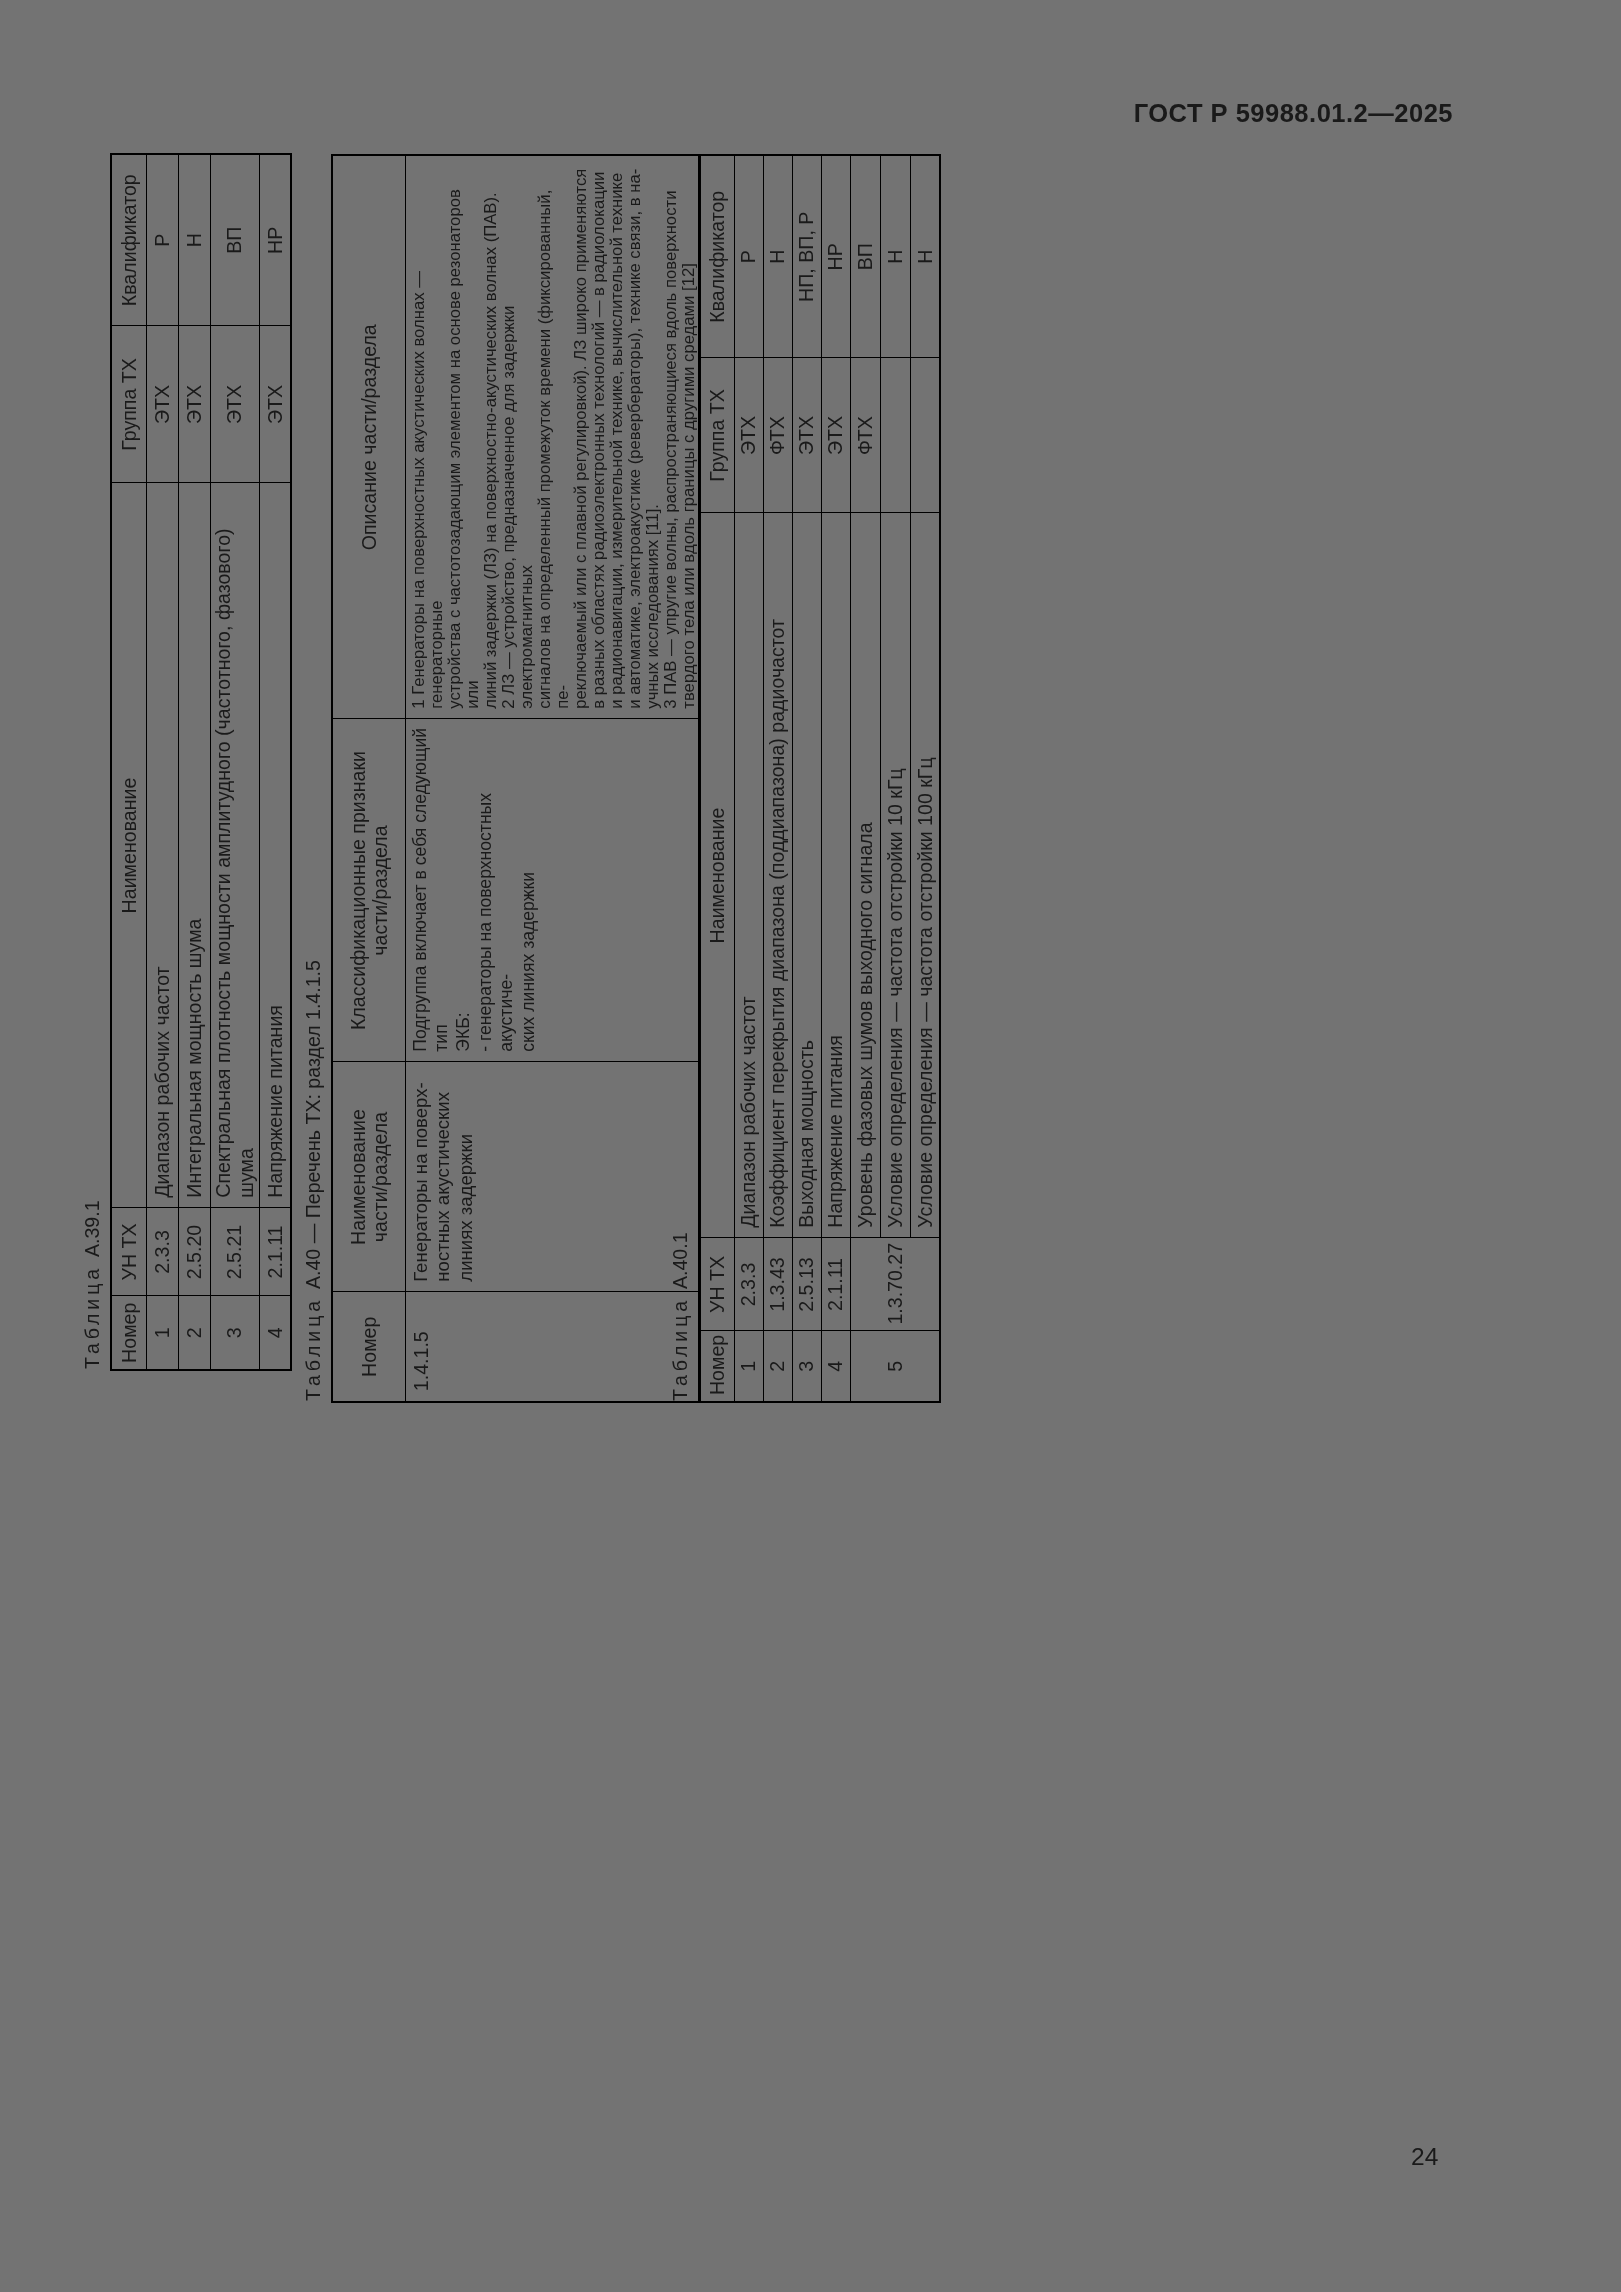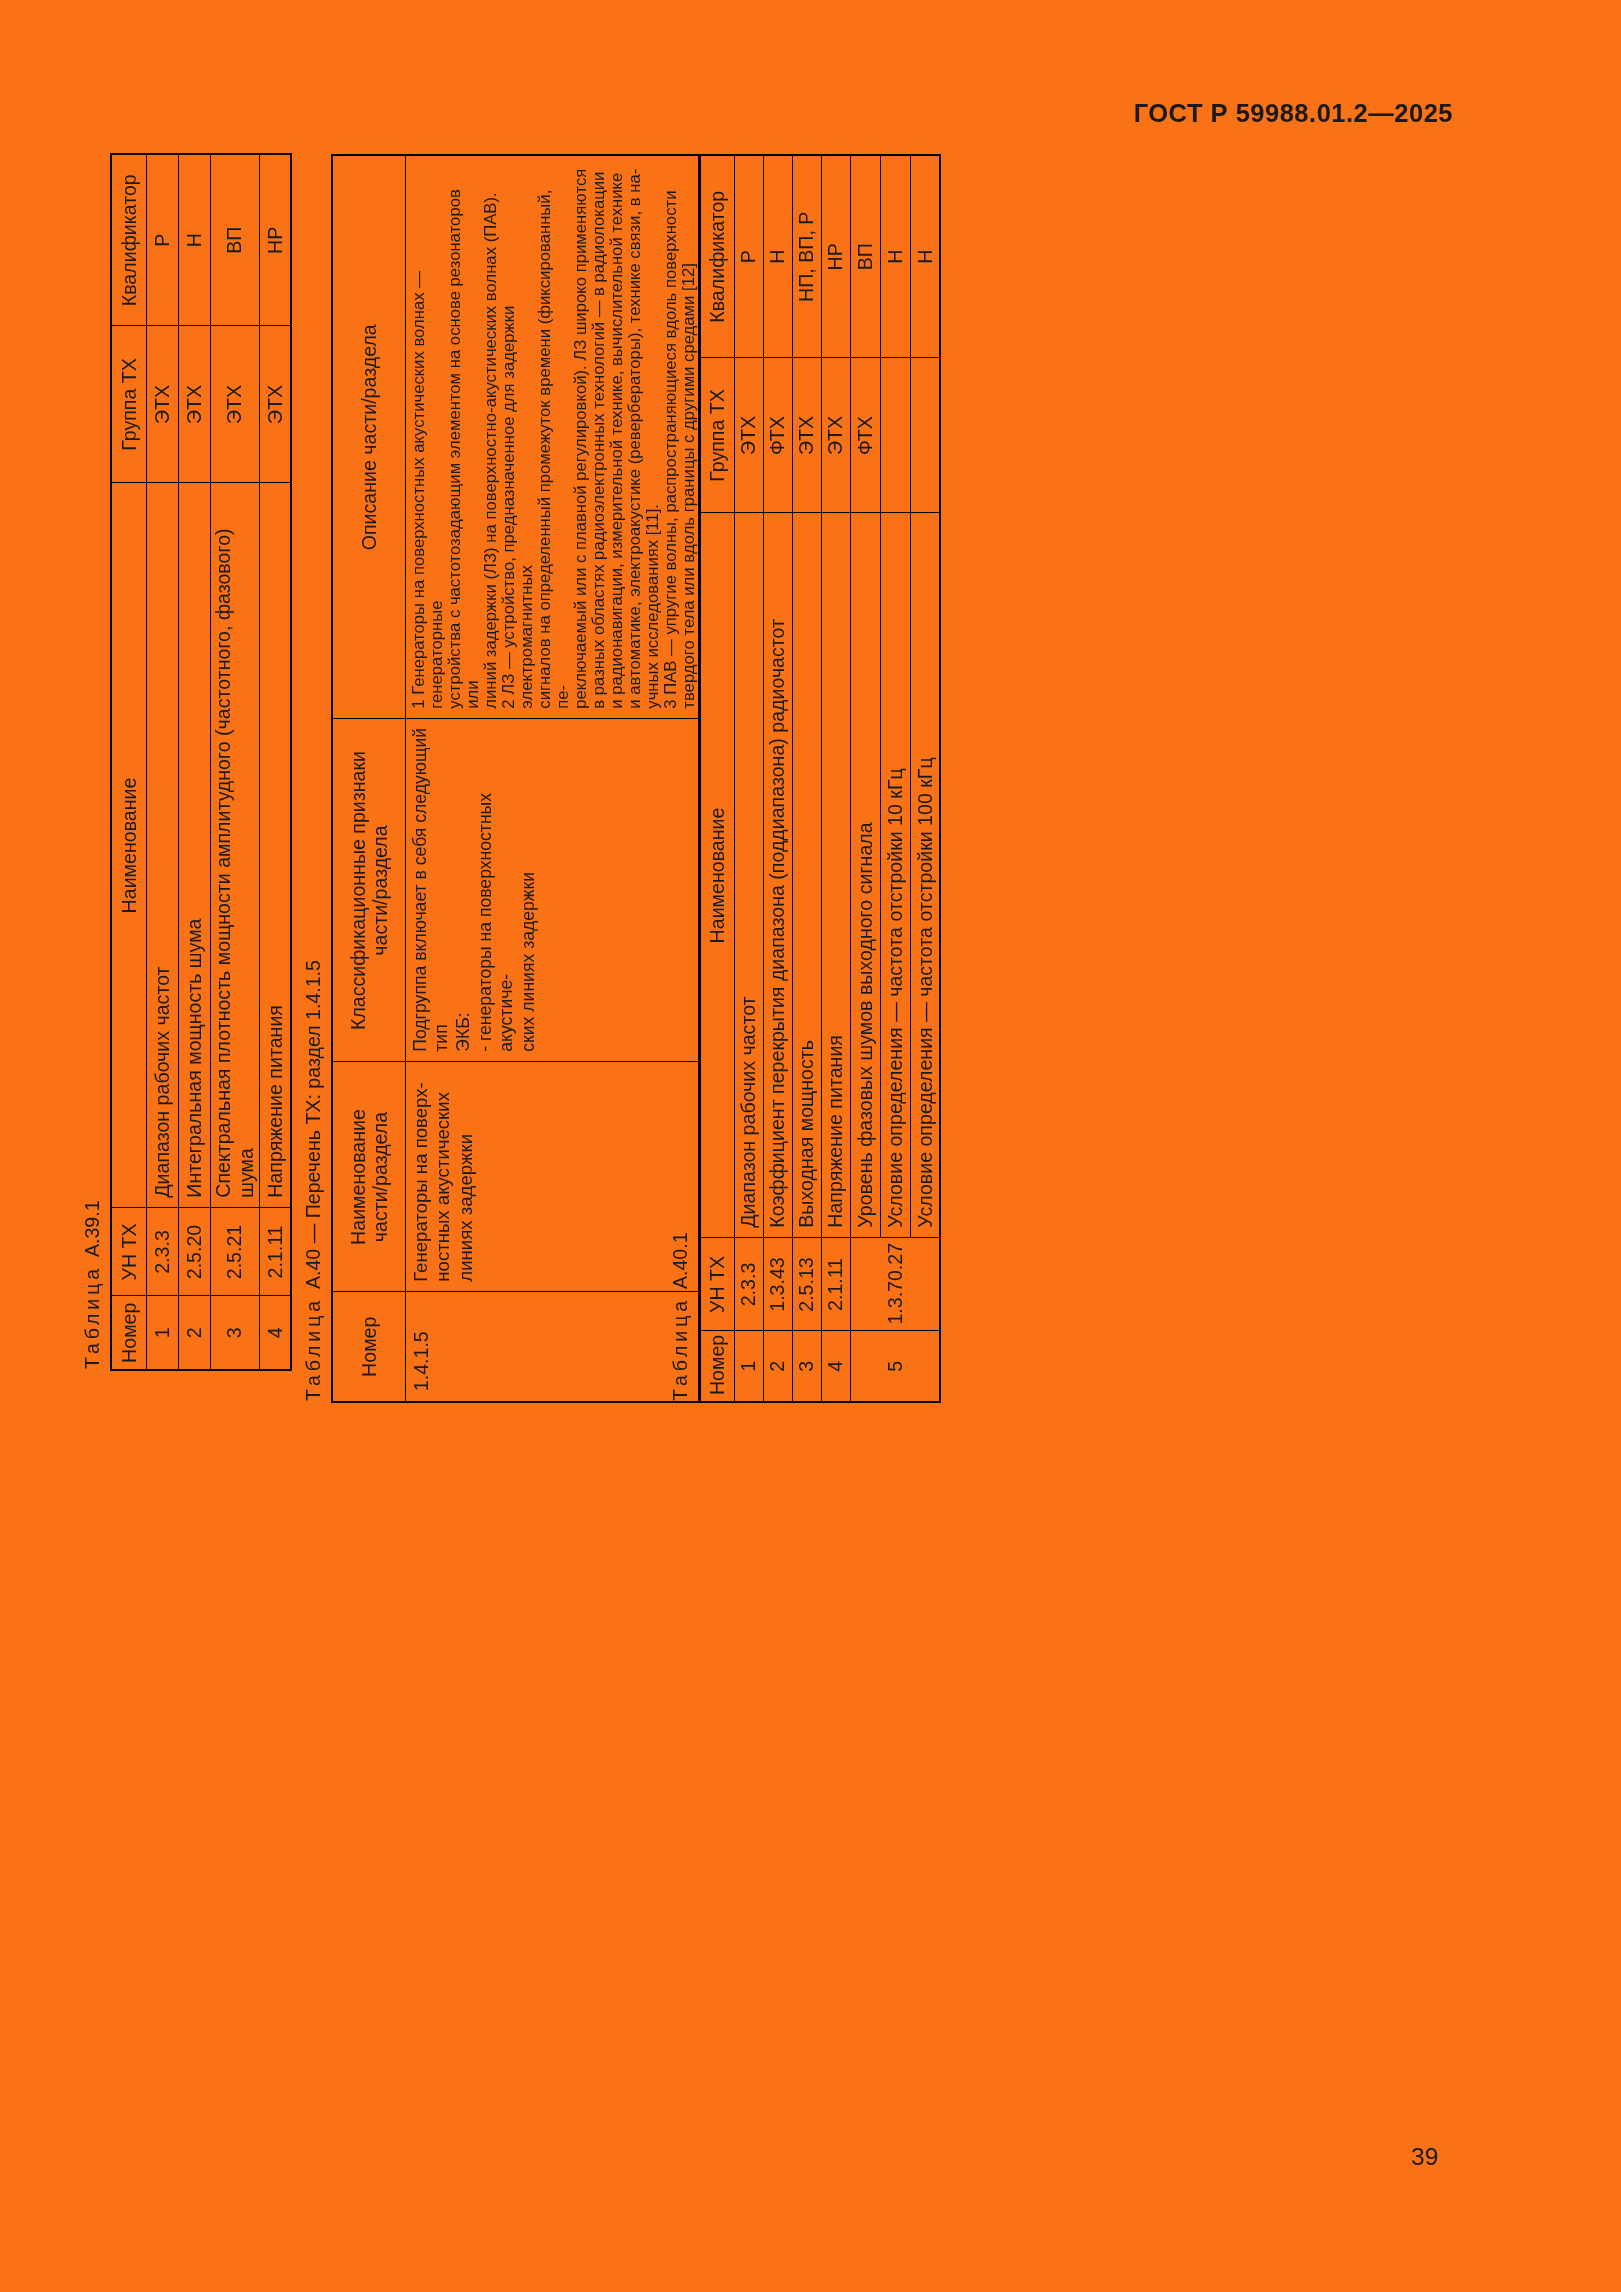--- a/index.html
+++ b/index.html
@@ -1,21 +1,21 @@
 <!DOCTYPE html>
 <html><head>
 <meta charset="utf-8">
 <style>
   * { box-sizing: border-box; }
   html, body { margin: 0; padding: 0; background: #ffffff; }
   .page {
     position: relative;
     width: 1621px;
     height: 2293px;
-    background: #f97316;
+    background: #737373;
     font-family: "Liberation Sans", "DejaVu Sans", sans-serif;
     color: #1a1a1a;
     overflow: hidden;
   }
 
   .doc-header {
     position: absolute;
     top: 99px;
     left: 0;
     width: 1453px;
@@ -245,16 +245,16 @@
         <tr class="sub">
           <td class="ta-l">Условие определения — частота отстройки 100 кГц</td>
           <td class="ta-c"></td>
           <td class="ta-c">Н</td>
         </tr>
       </tbody>
         </table>
     </div>
   </div>
 
-  <div class="page-num">39</div>
+  <div class="page-num">24</div>
 
 </div>
 
 
 </body></html>

